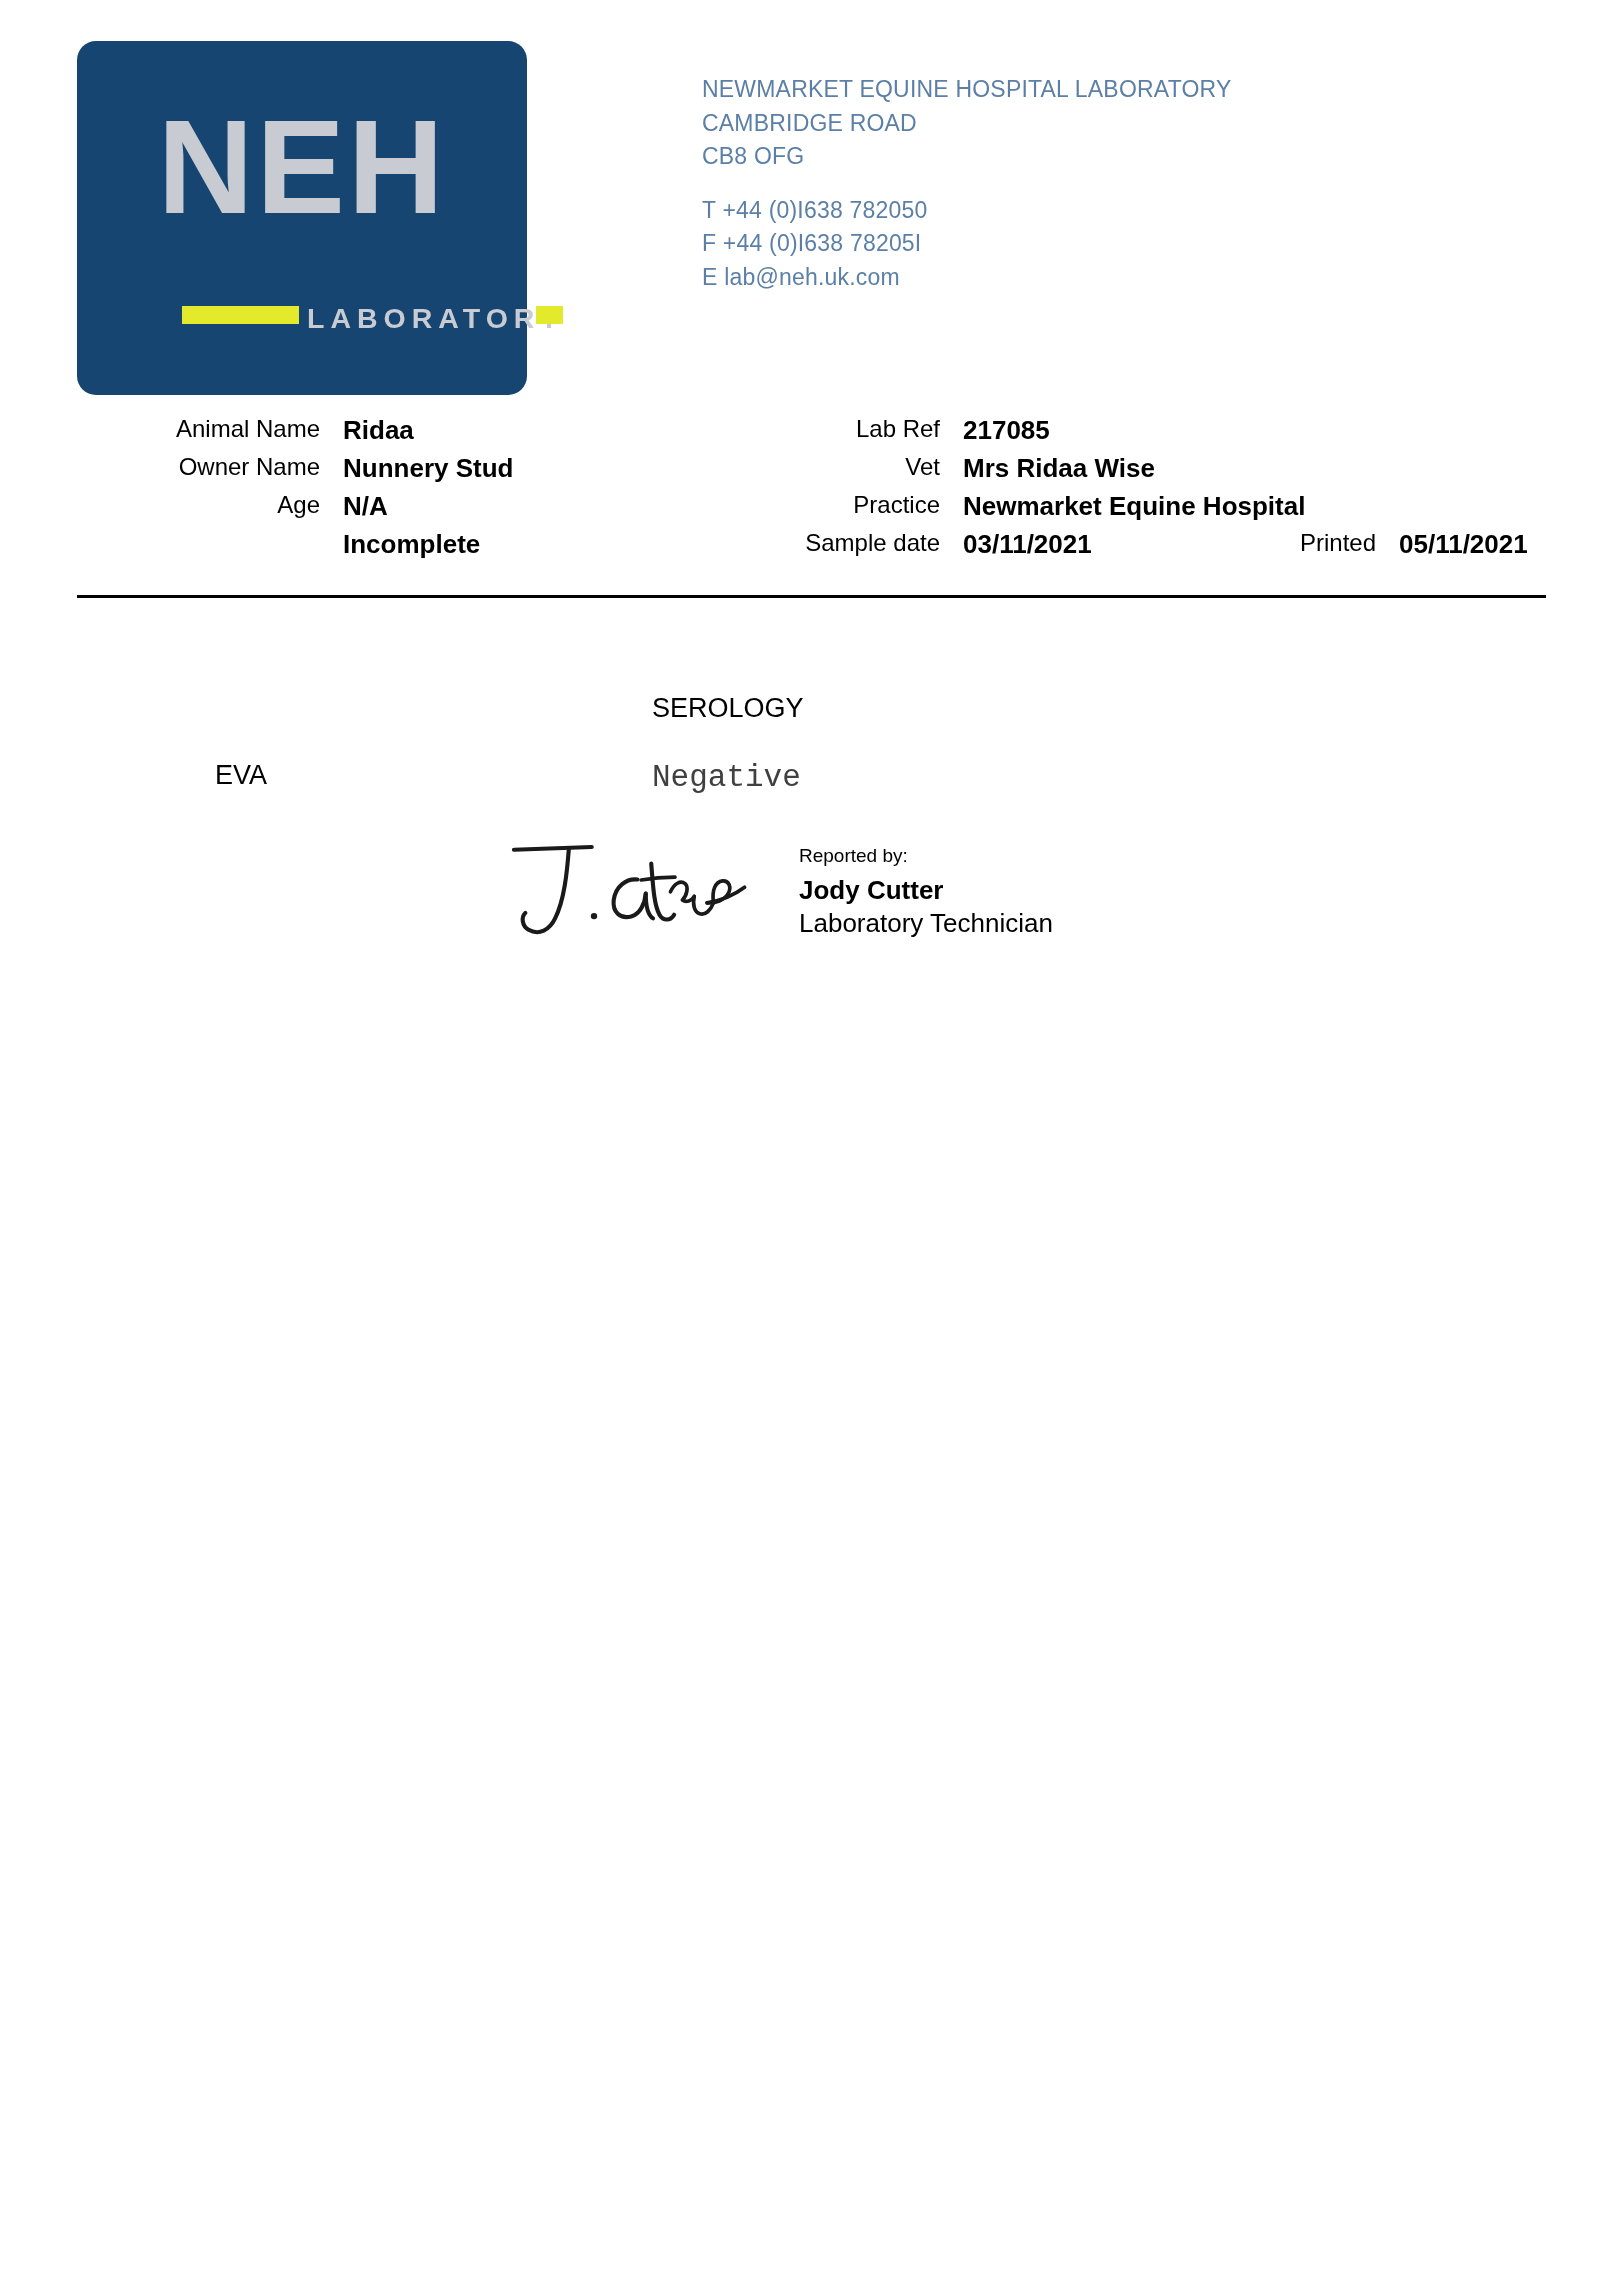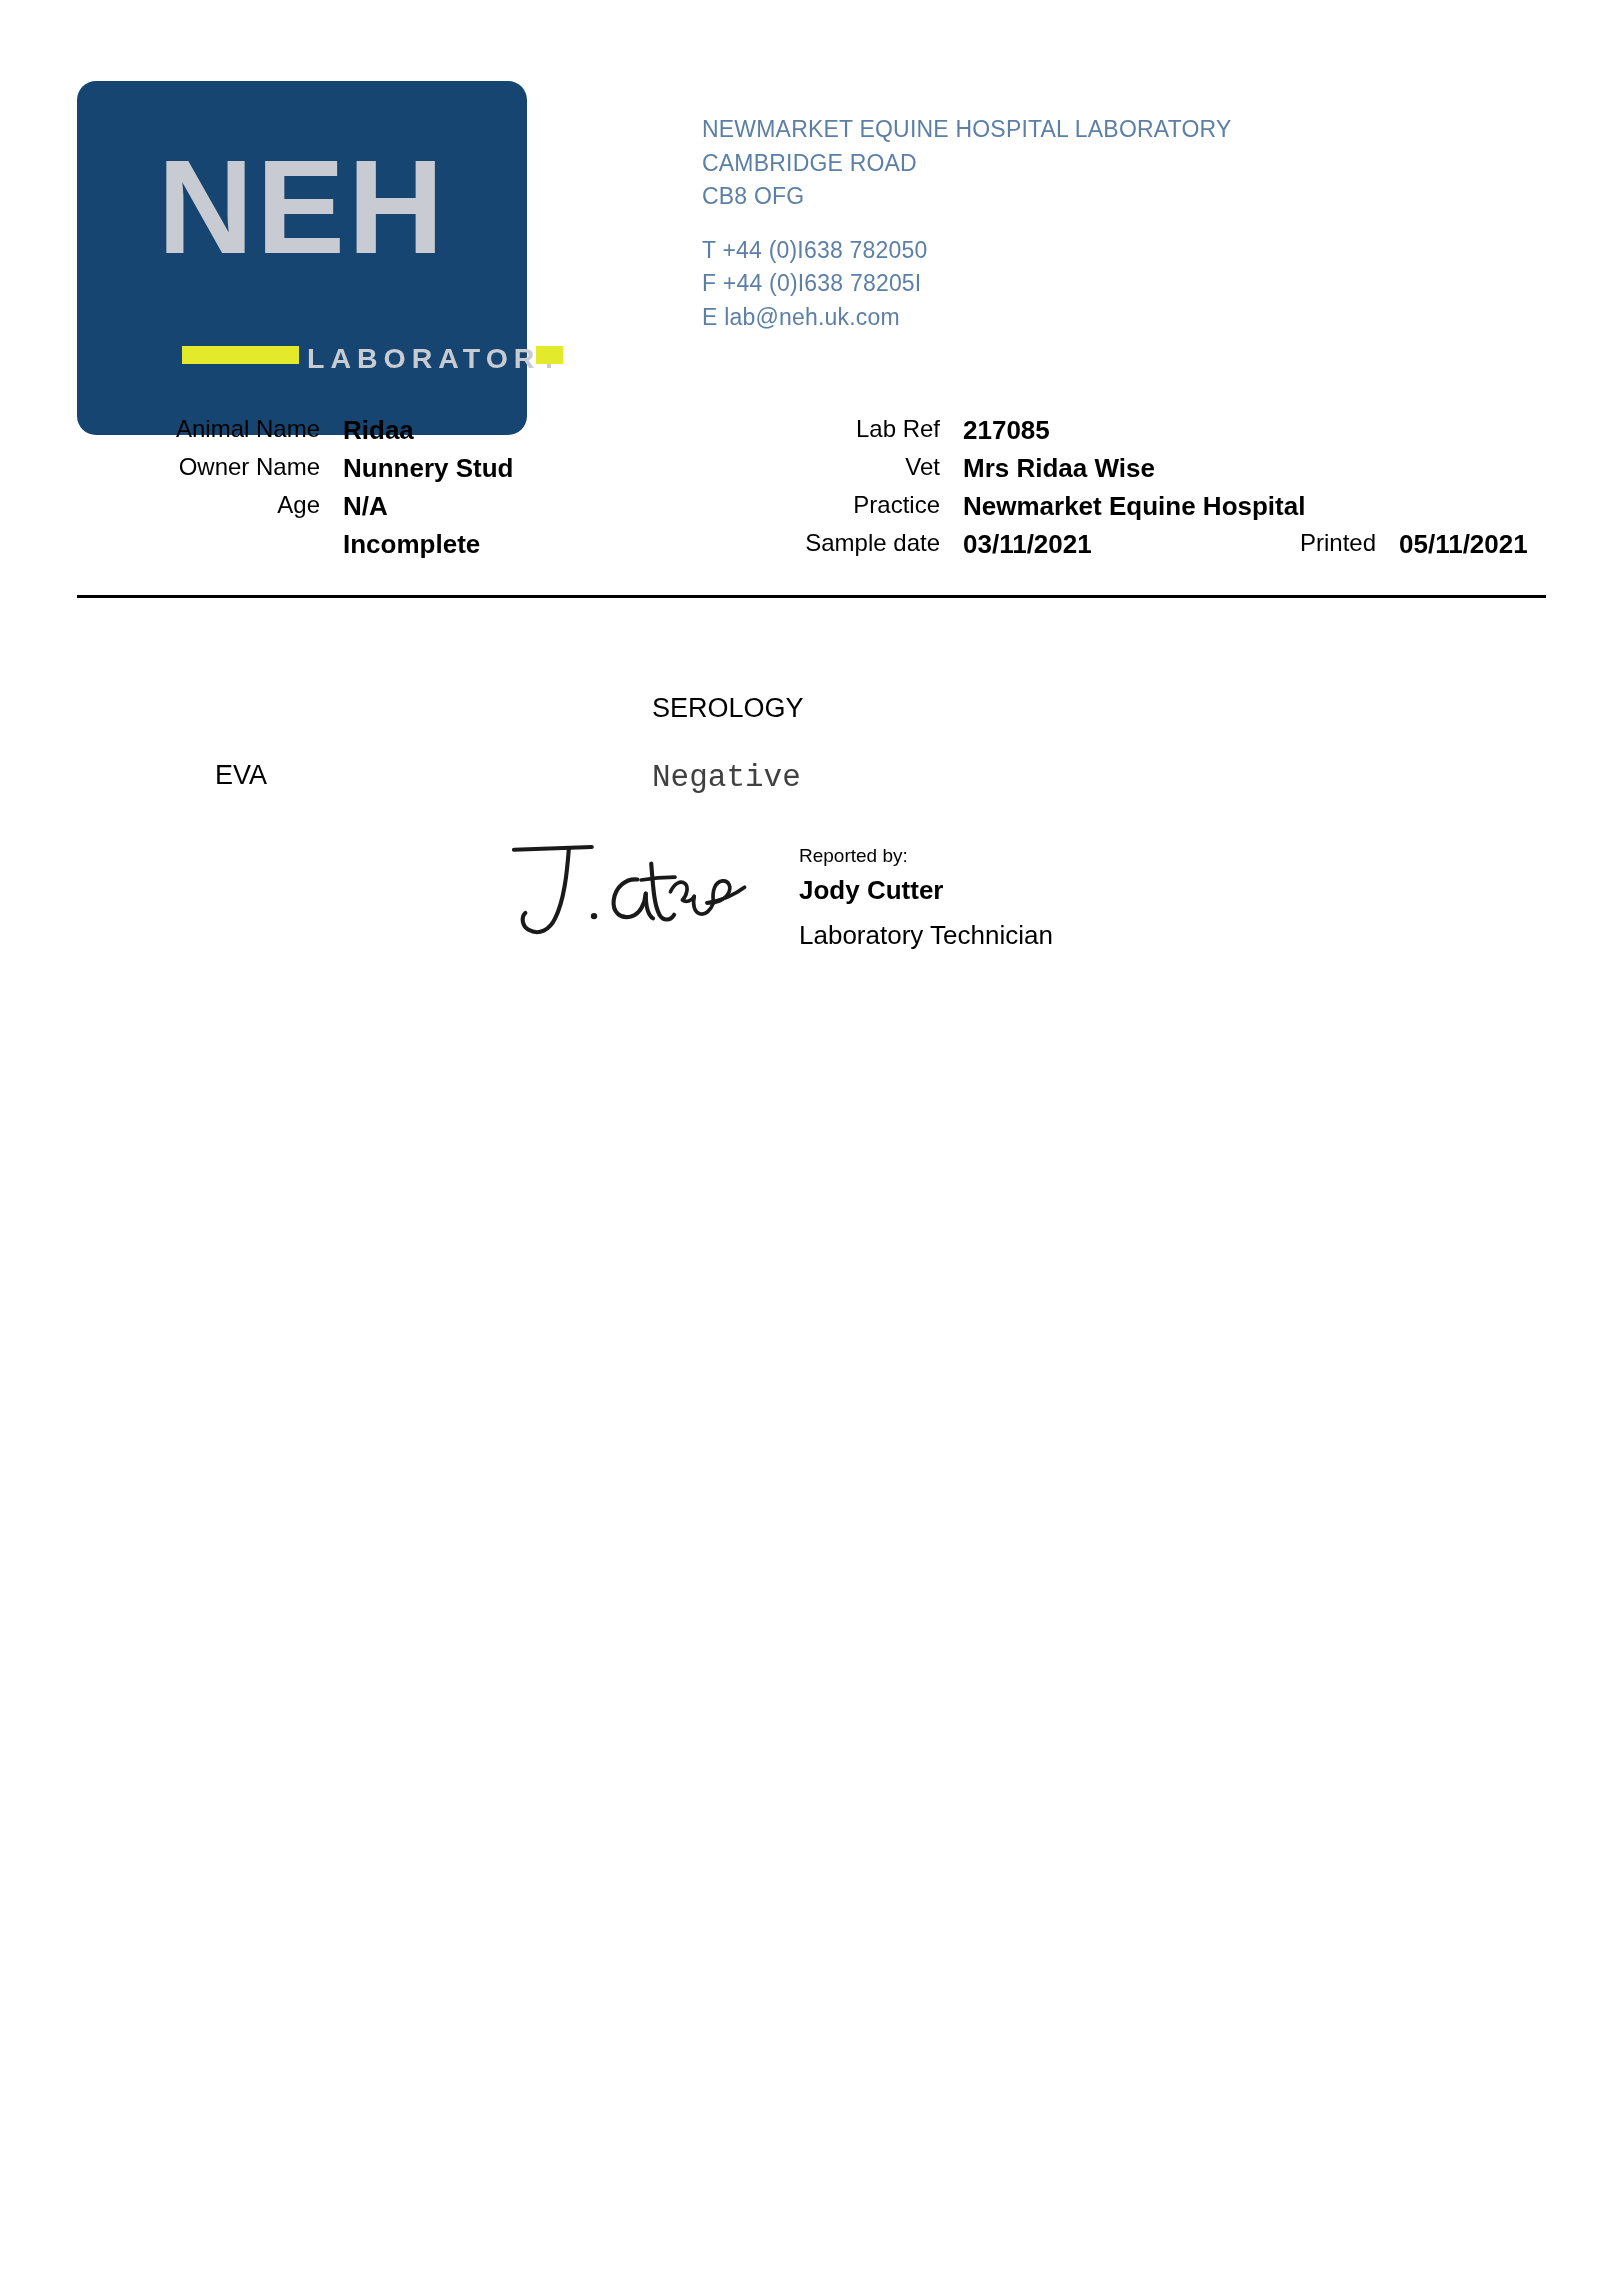--- a/index.html
+++ b/index.html
@@ -19,21 +19,20 @@
     overflow: hidden;
   }
 
   
   .header {
     position: absolute;
     top: 0;
     left: 0;
     width: 1478px;
     height: 404px;
-    margin-top: 40px;
   }
 
   .logo-box {
     position: absolute;
     left: 77px;
     top: 41px;
     width: 450px;
     height: 354px;
     background: #154570;
     border-radius: 19px;
@@ -179,21 +178,20 @@
     font-size: 26px;
     font-weight: bold;
     color: #000;
   }
   .reporter-role {
     position: absolute;
     left: 799px;
     top: 908px;
     font-size: 26px;
     color: #000;
-    margin-top: 12px;
   }
 </style>
 </head>
 <body>
 
 <div class="page">
 
   <div class="header">
 
     <div class="logo-box">

